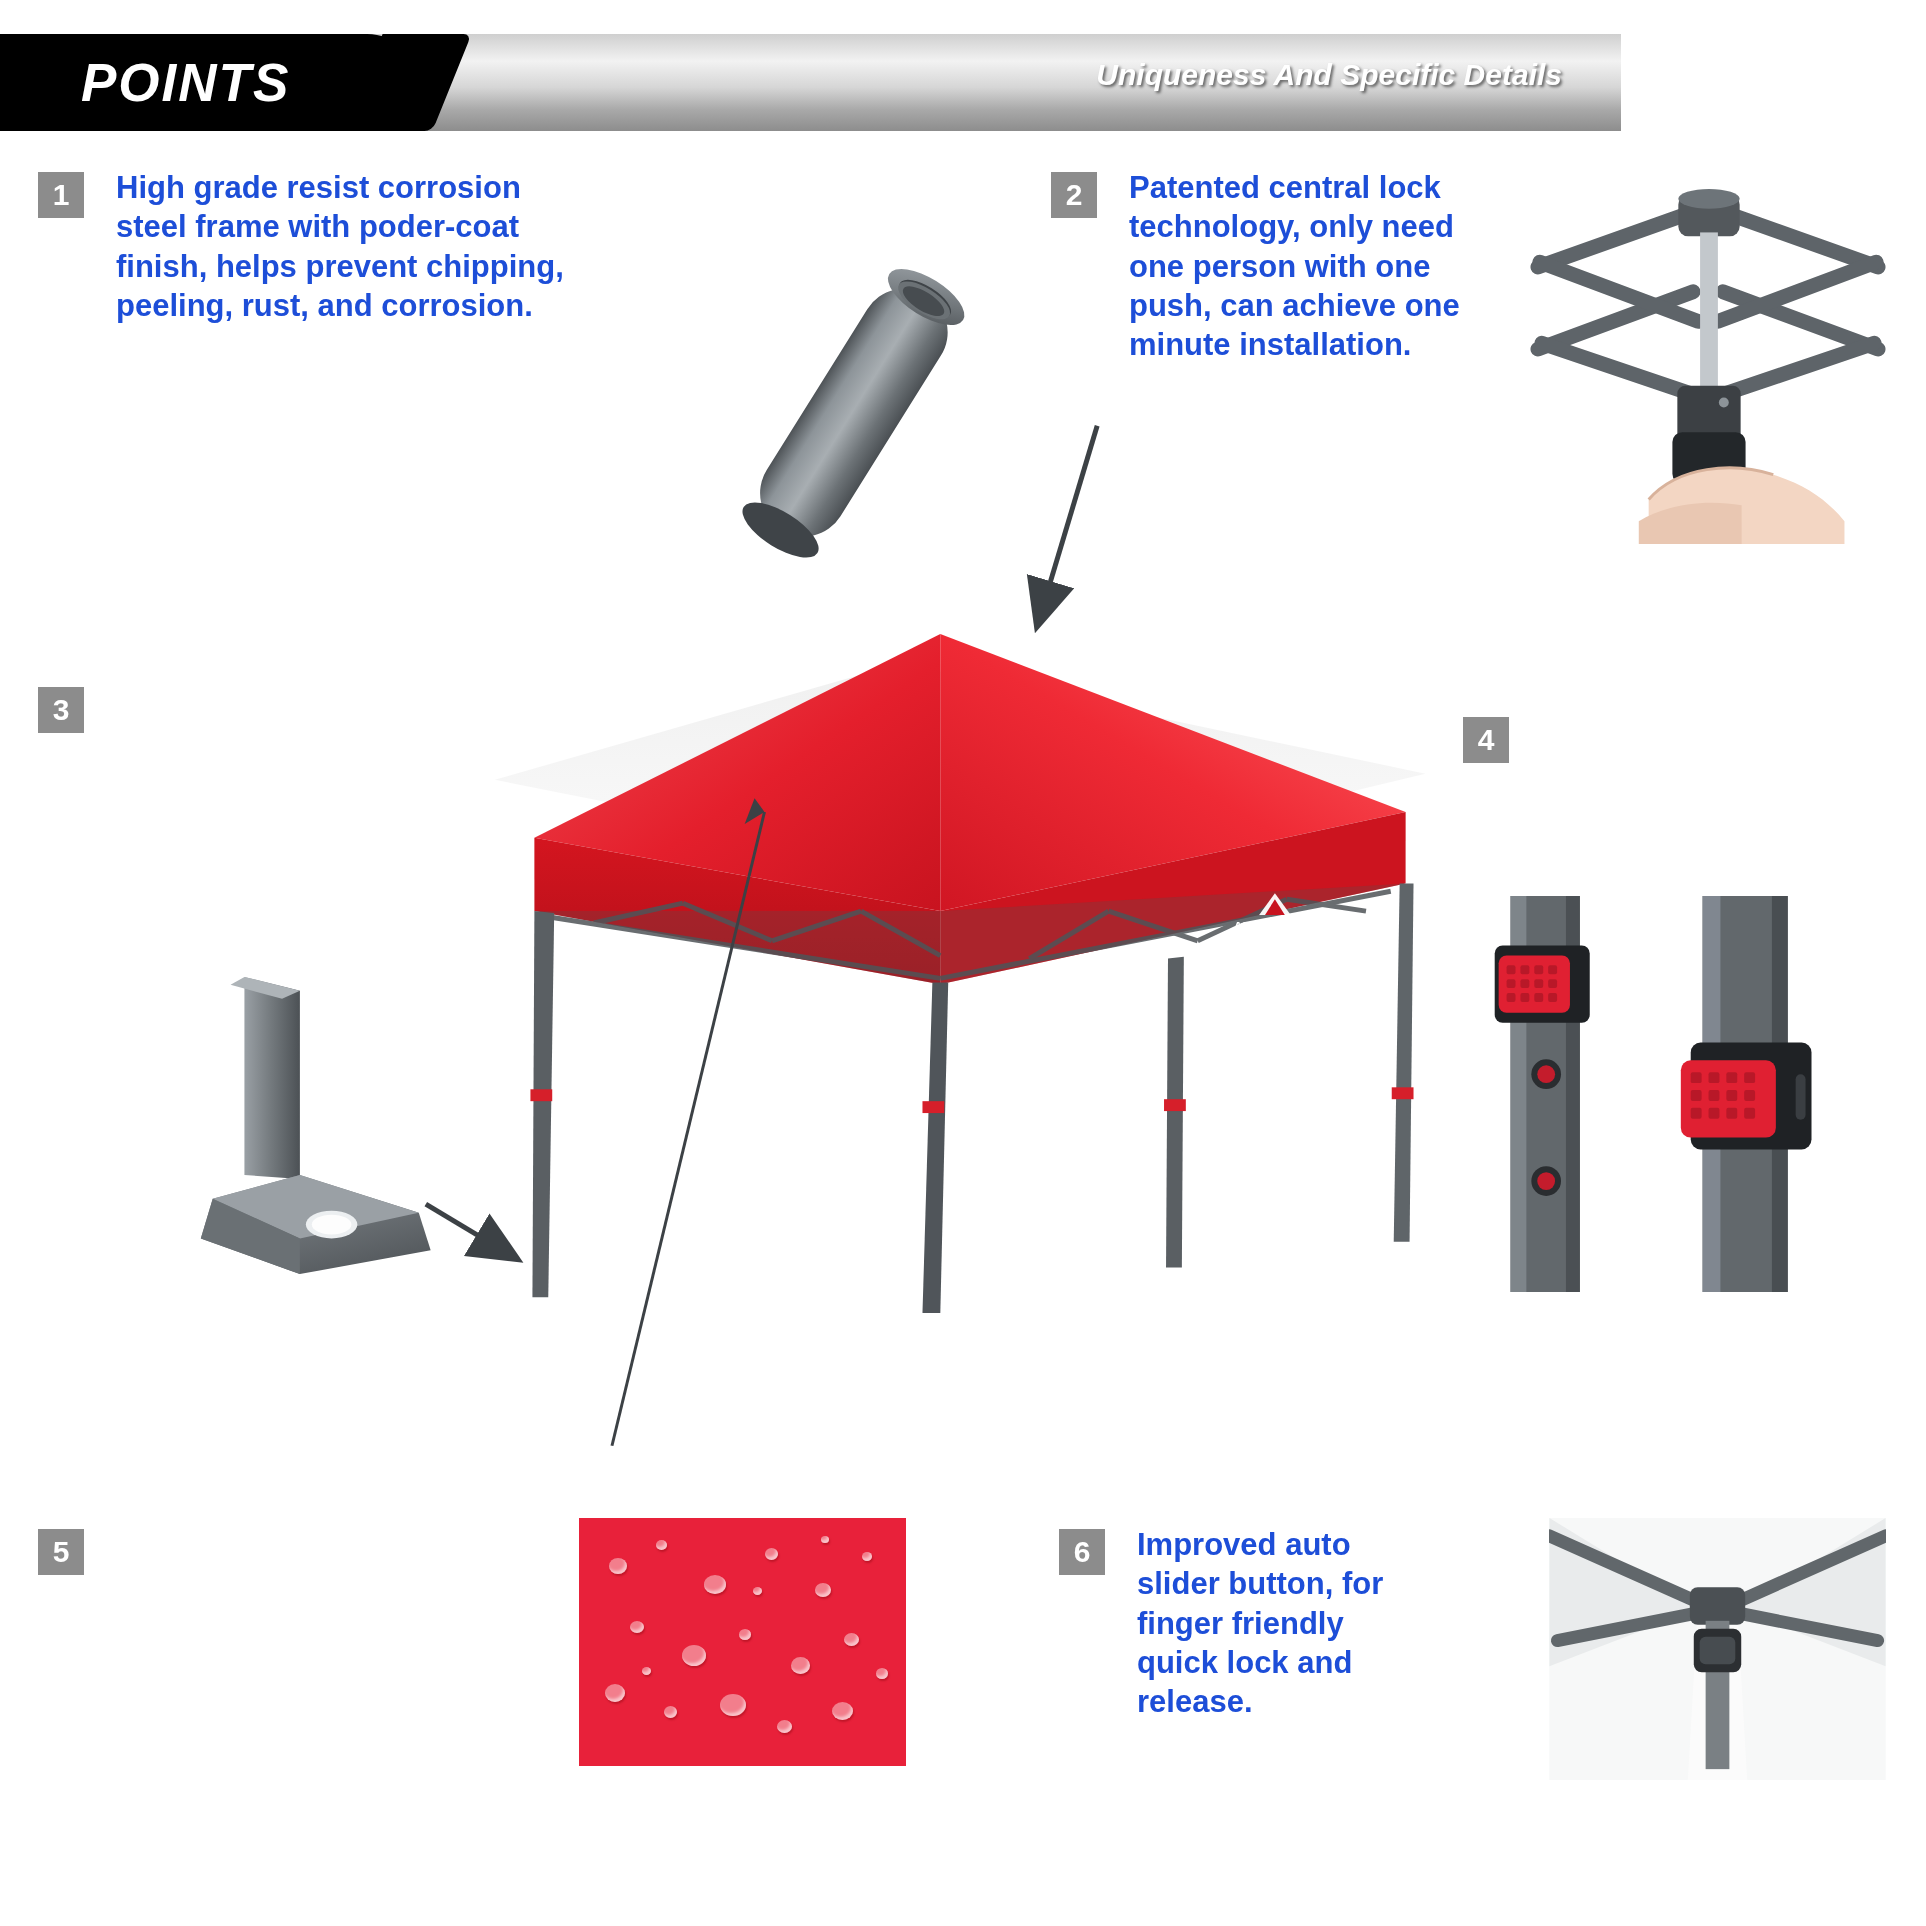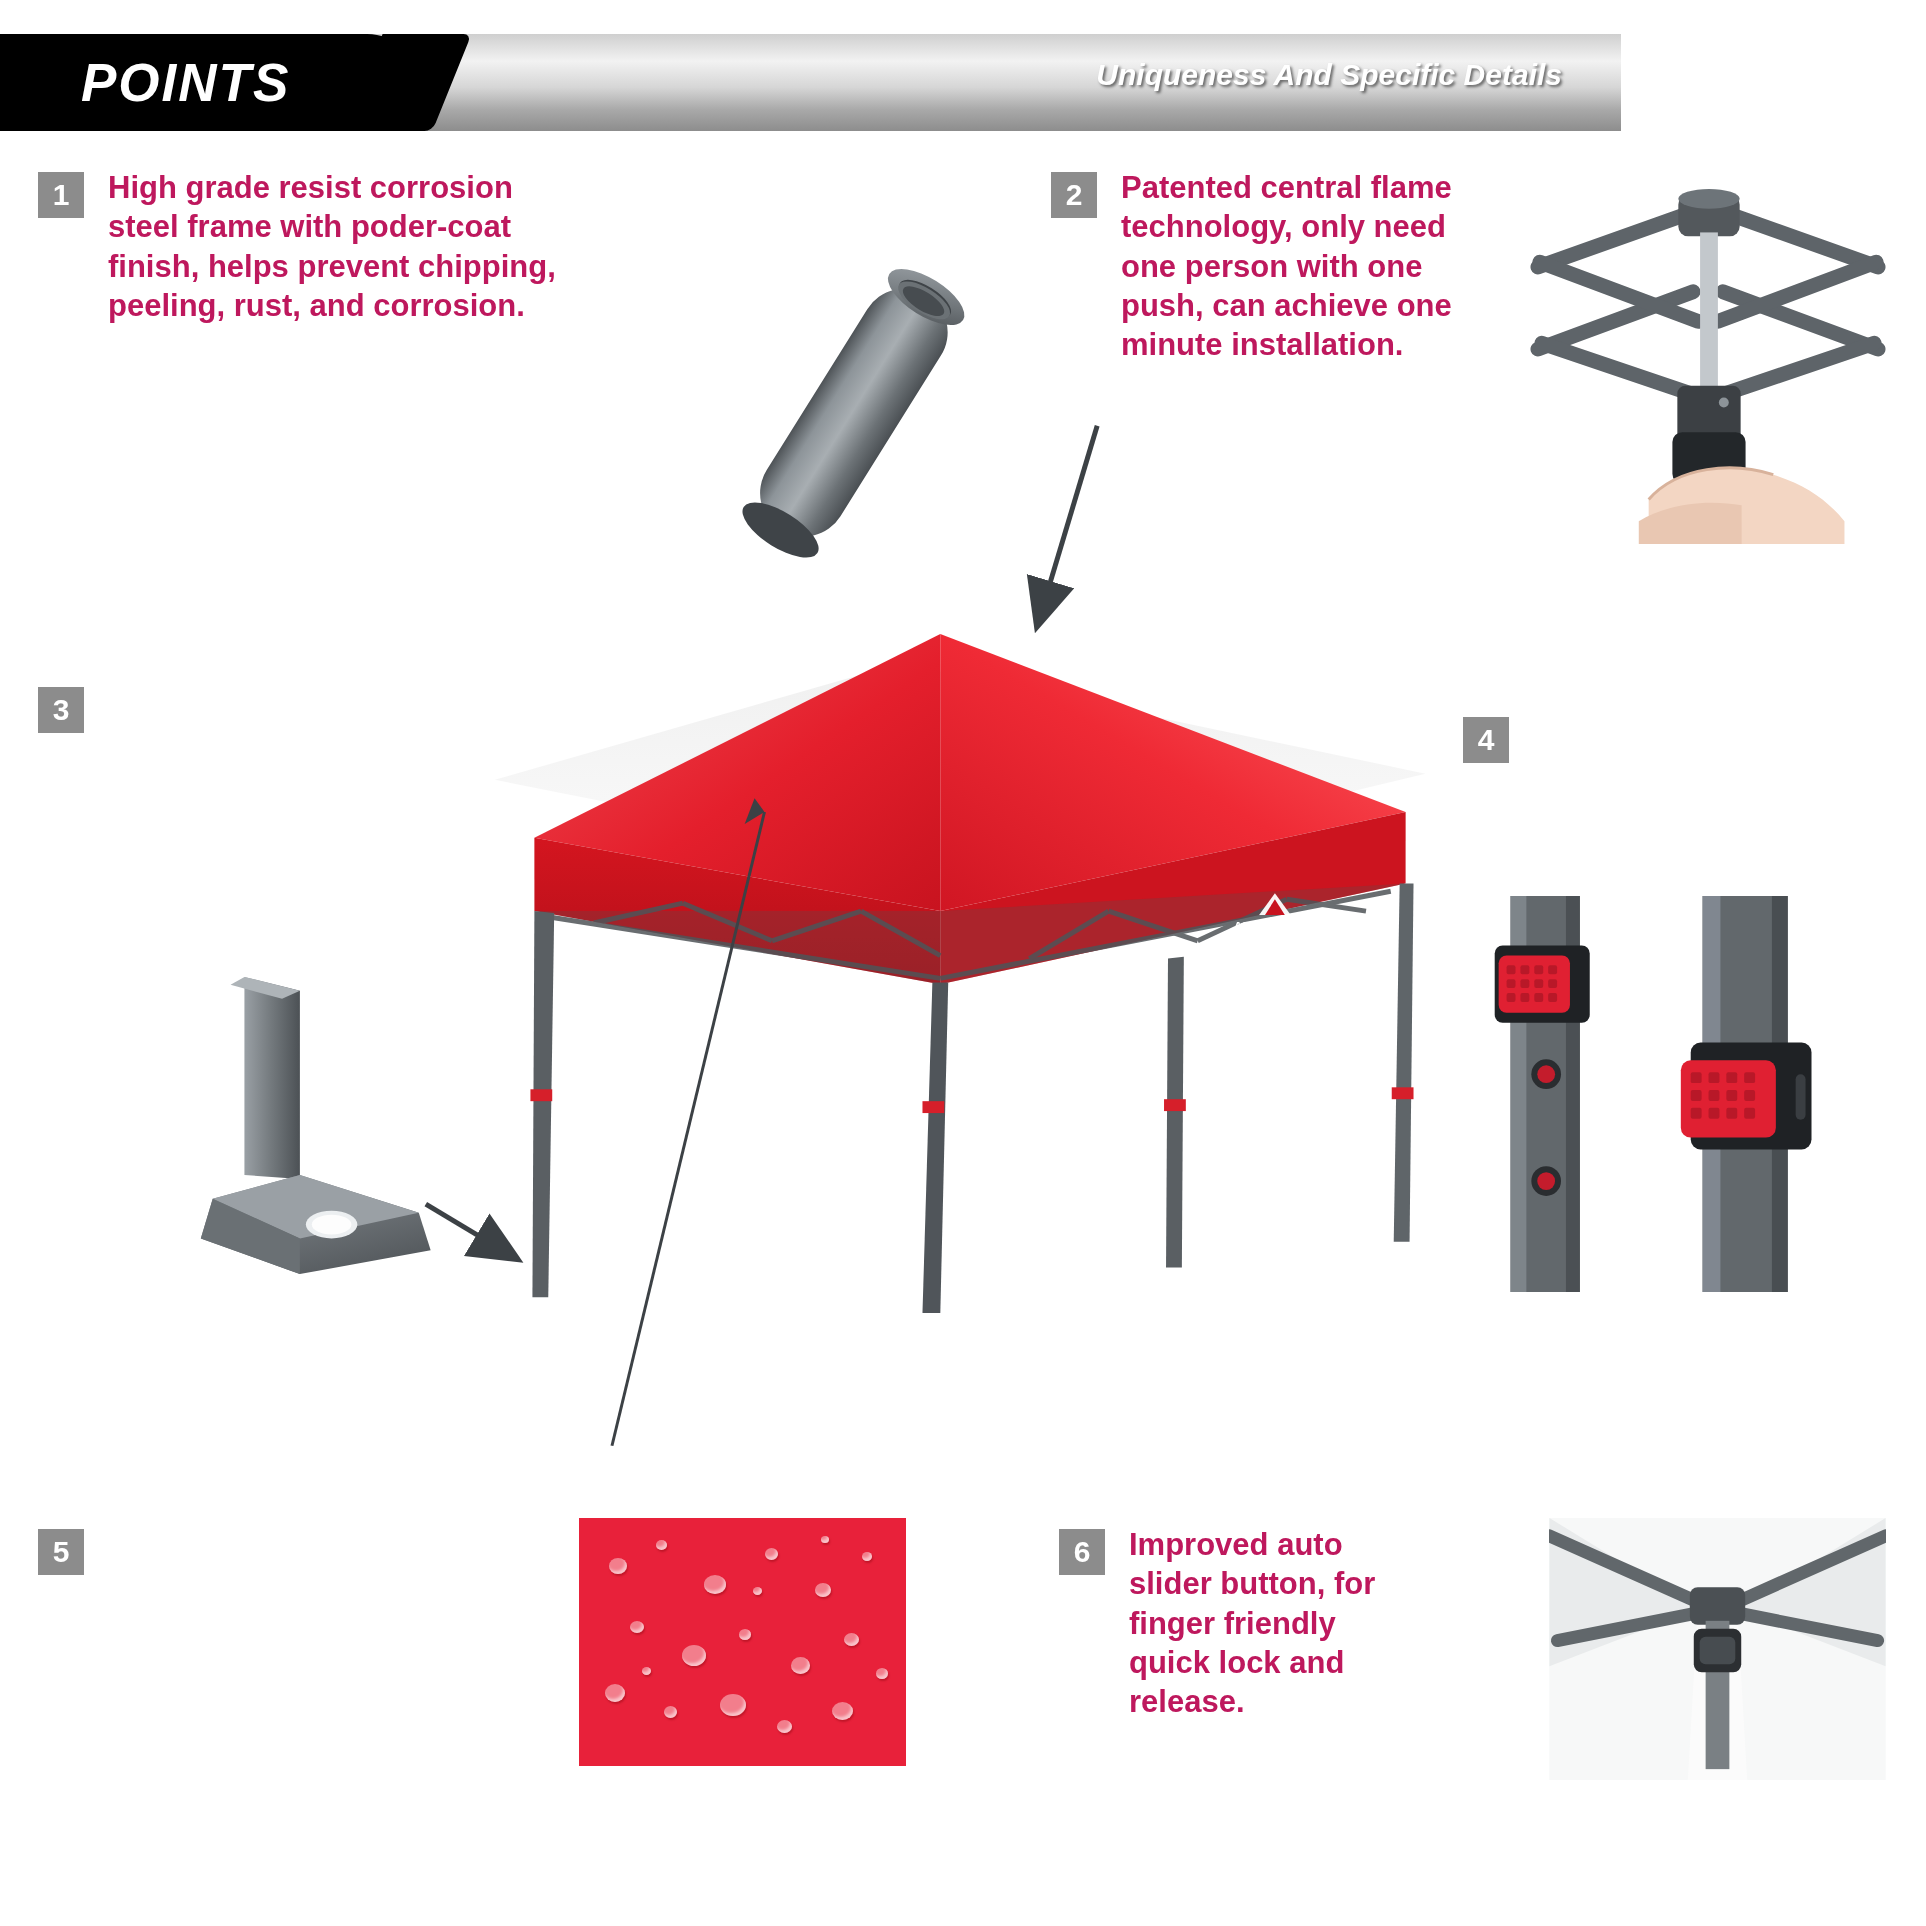--- a/index.html
+++ b/index.html
@@ -84,24 +84,24 @@
     font-weight: bold;
     vertical-align: top;
     flex: 0 0 auto;
     margin-top: 4px;
   }
   .point-row {
     display: flex;
     align-items: flex-start;
   }
   .point-text {
-    margin-left: 24px;
+    margin-left: 32px;
     font-size: 31px;
     font-weight: bold;
-    color: #be185d;
+    color: #1d4ed8;
     line-height: 1.27;
   }
 
   #point1 { left: 38px; top: 168px; width: 554px; }
   #point2 { left: 1051px; top: 168px; width: 426px; }
   #point3 { left: 38px; top: 683px; width: 396px; }
   #point4 { left: 1463px; top: 713px; width: 426px; }
   #point5 { left: 38px; top: 1525px; width: 455px; }
   #point6 { left: 1059px; top: 1525px; width: 356px; }
 
@@ -227,21 +227,21 @@
     <ellipse cx="130" cy="24" rx="30" ry="12.5" fill="#3f4448"></ellipse>
     <ellipse cx="130" cy="26" rx="30" ry="12.5" fill="#6b7175"></ellipse>
     <ellipse cx="130" cy="27" rx="24" ry="9.5" fill="#474c50"></ellipse>
     <ellipse cx="130" cy="300" rx="44" ry="18" fill="#3f4448"></ellipse>
   </g>
 </svg>
 
 <div class="point" id="point2">
   <div class="point-row">
     <div class="badge">2</div>
-    <div class="point-text">Patented central flame technology, only need one person with one push, can achieve one minute installation.</div>
+    <div class="point-text">Patented central lock technology, only need one person with one push, can achieve one minute installation.</div>
   </div>
 </div>
 
 <svg class="lock-photo" viewBox="0 0 360 375">
   <rect width="360" height="375" fill="#ffffff"></rect>
   <g stroke="#5e6469" stroke-width="15" fill="none" stroke-linecap="round">
     <line x1="8" y1="95" x2="168" y2="38"></line>
     <line x1="352" y1="95" x2="192" y2="38"></line>
     <line x1="8" y1="178" x2="165" y2="120"></line>
     <line x1="352" y1="178" x2="195" y2="120"></line>

